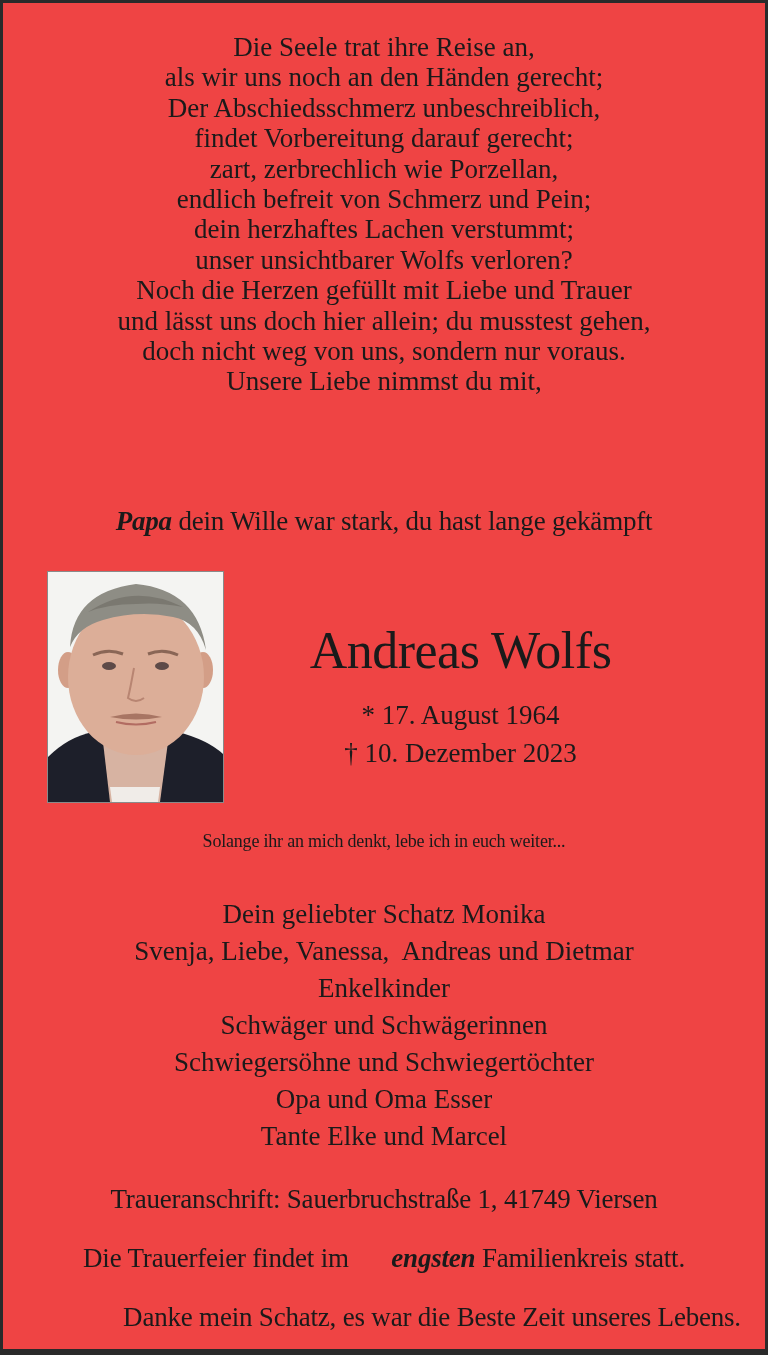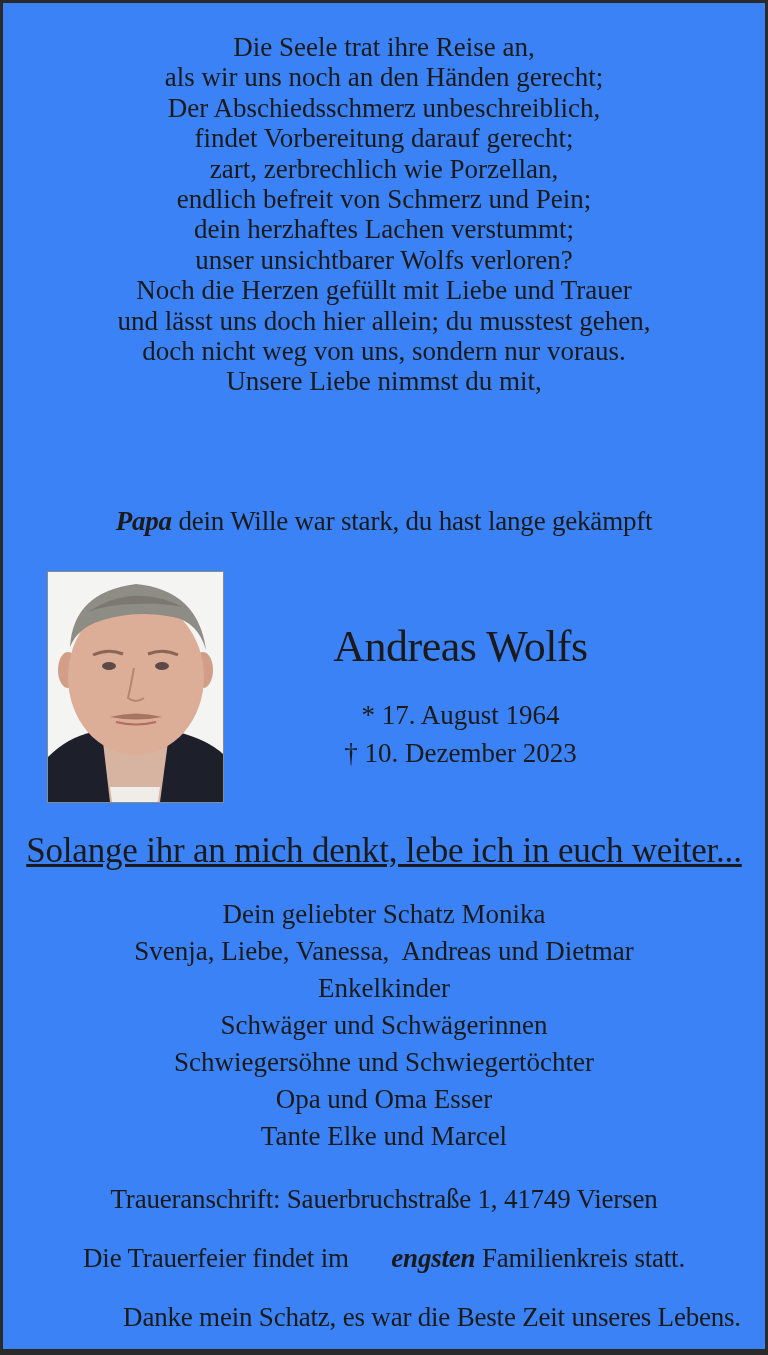--- a/index.html
+++ b/index.html
@@ -8,21 +8,21 @@
     background: #2a2a2a;
     font-family: "DejaVu Serif", "Liberation Serif", serif;
     color: #1a1a1a;
     position: relative;
     overflow: hidden;
   }
   .page {
     position: absolute;
     left: 3px; top: 3px;
     width: 762px; height: 1346px;
-    background: #3b82f6;
+    background: #ef4444;
     box-sizing: border-box;
   }
   .txt {
     position: absolute;
     left: 0; width: 100%;
     text-align: center;
     font-family: "Liberation Serif", "DejaVu Serif", serif;
     white-space: nowrap;
     letter-spacing: -0.2px;
   }
@@ -46,35 +46,35 @@
     width: 175px; height: 230px;
     border: 1px solid #8a8a8a;
     background: #f3f3f3;
     overflow: hidden;
   }
   .name {
     position: absolute;
     left: 225px; width: 465px; top: 618px;
     text-align: center;
     font-family: "Liberation Serif", serif;
-    font-size: 44px;
+    font-size: 52px;
     letter-spacing: -0.5px;
     white-space: nowrap;
   }
   .date {
     position: absolute;
     left: 225px; width: 465px;
     text-align: center;
     font-family: "Liberation Serif", serif;
     font-size: 27px;
     white-space: nowrap;
   }
   .born { top: 697px; }
   .died { top: 735px; }
-  .motto { top: 828px; font-size: 35px; text-decoration: underline; }
+  .motto { top: 828px; font-size: 18px; }
   .family {
     position: absolute;
     left: 0; width: 100%; top: 893px;
     text-align: center;
     font-family: "Liberation Serif", serif;
     font-size: 27px;
     line-height: 37px;
   }
   .family div { white-space: nowrap; }
   .addr { top: 1181px; font-size: 27px; }

